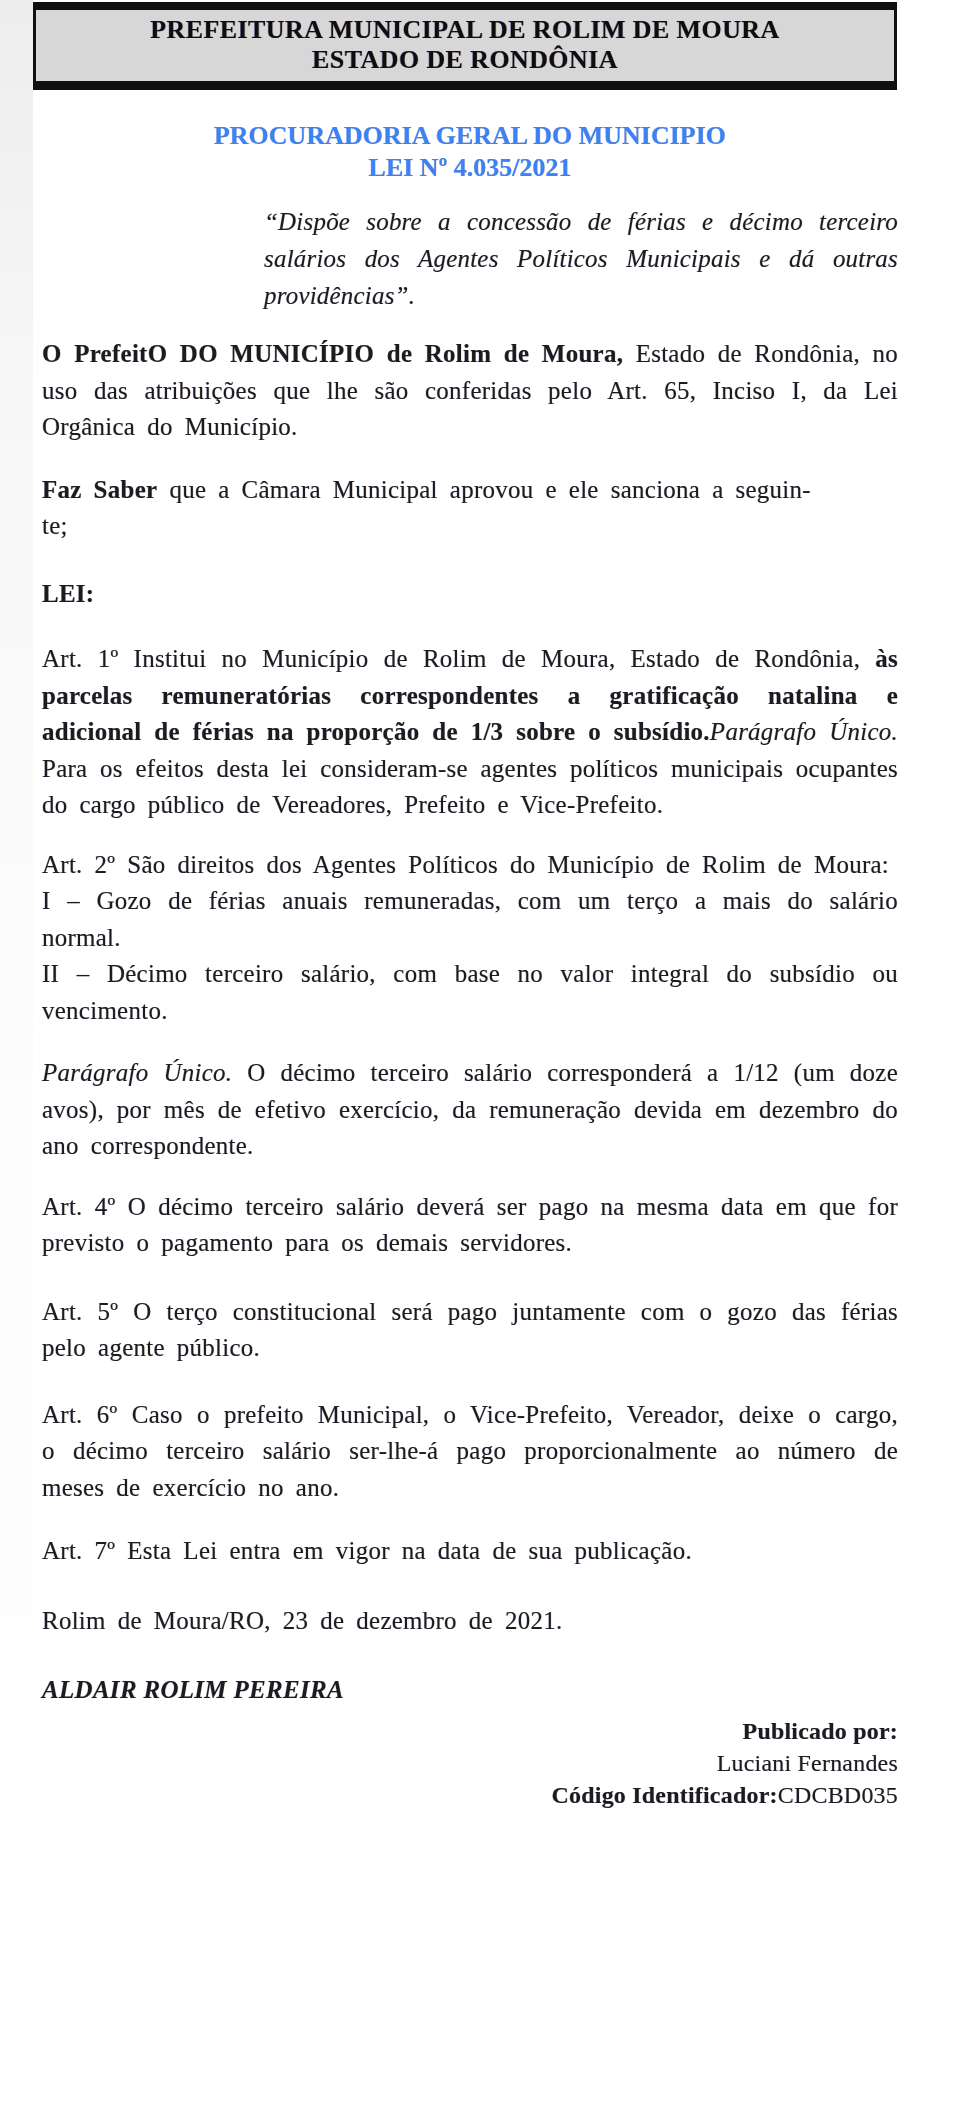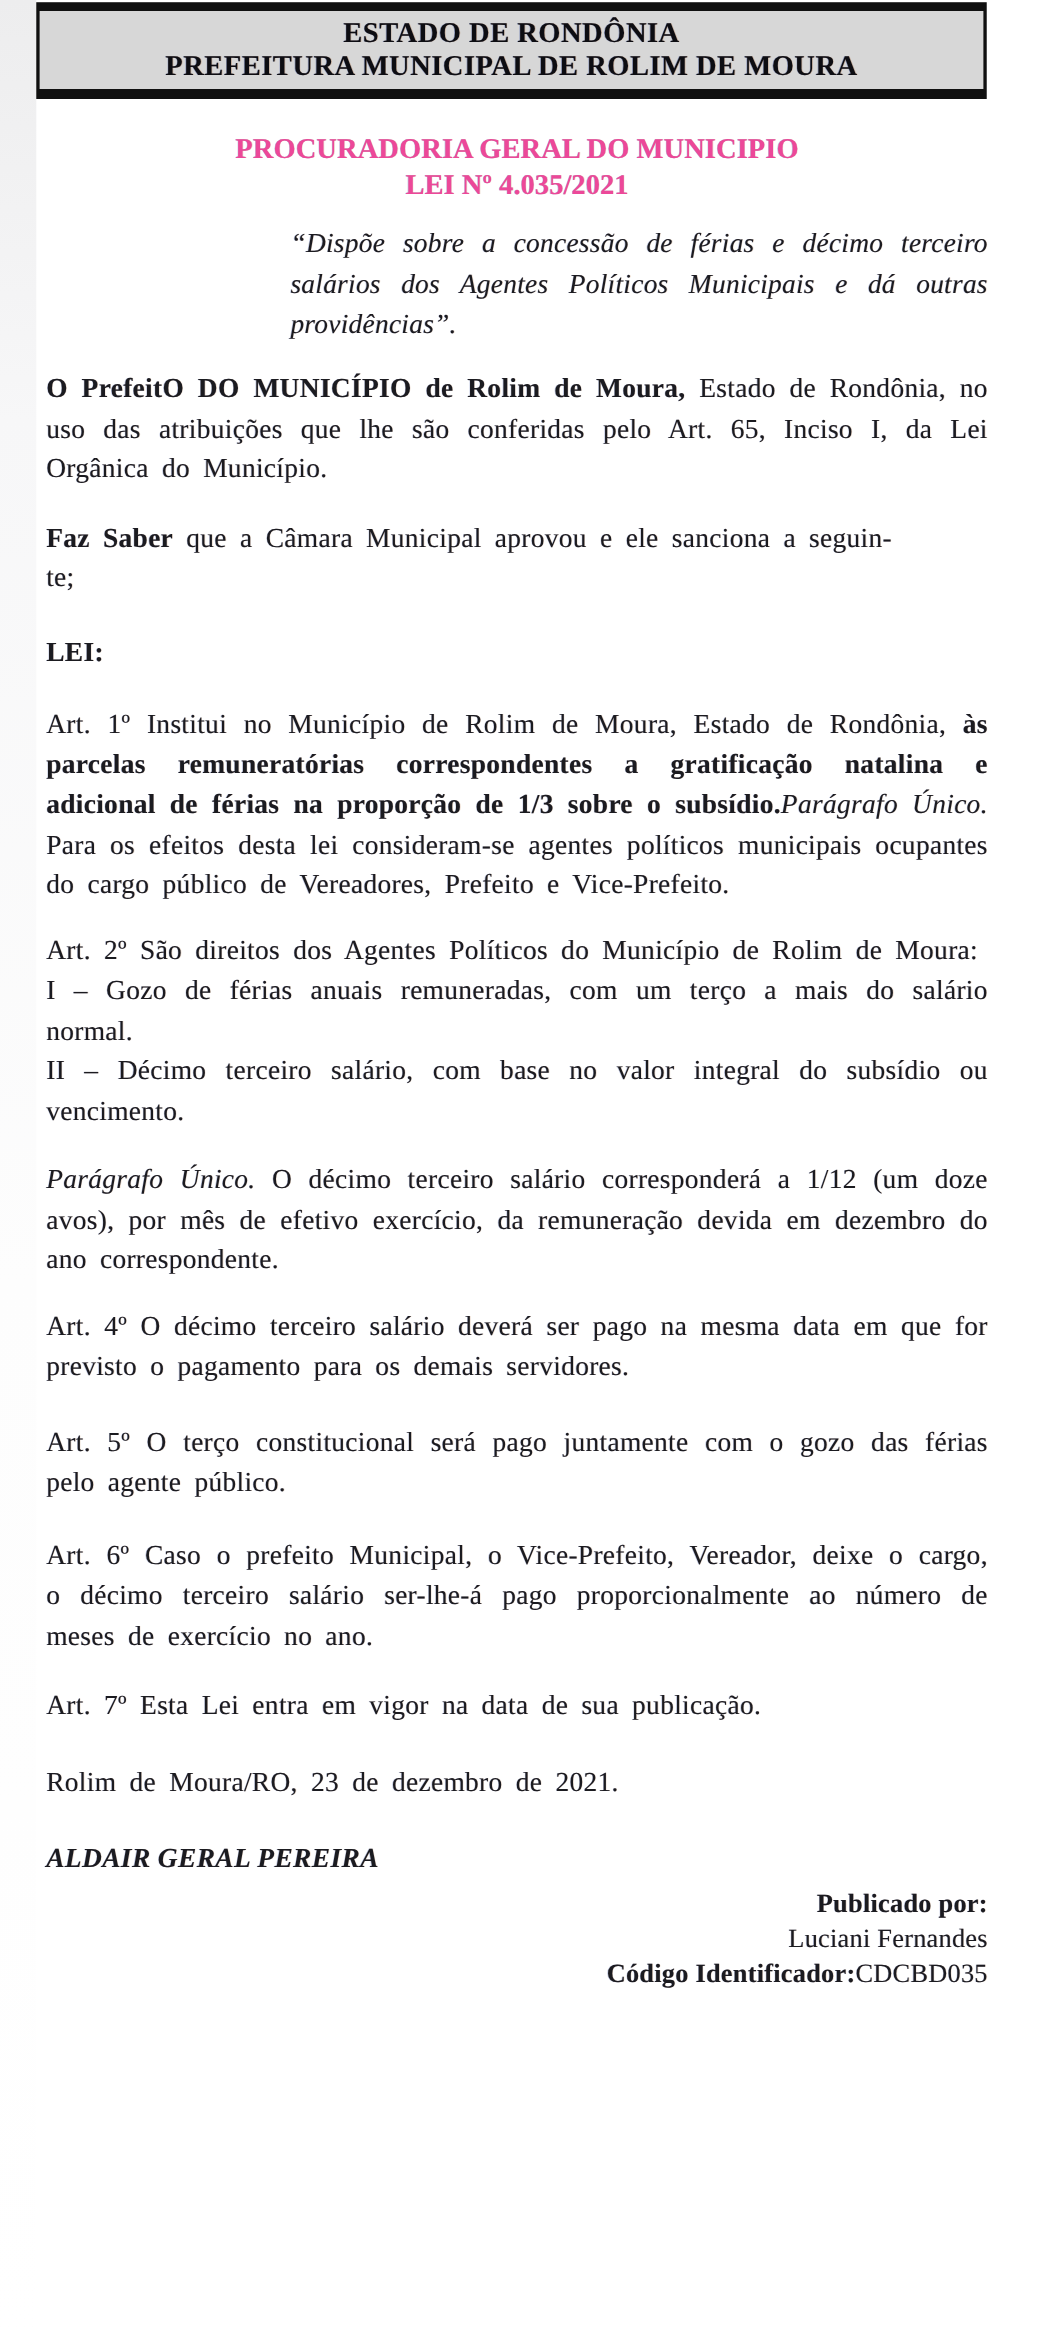--- a/index.html
+++ b/index.html
@@ -53,21 +53,21 @@
     text-shadow: 0.5px 0 0.5px rgba(160,80,20,0.22), -0.5px 0 0.5px rgba(20,50,140,0.28);
   }
   .title-block {
     margin-top: 30px;
     text-align: center;
   }
   .title-line {
     font-weight: bold;
     font-size: 26px;
     line-height: 32px;
-    color: #ec4899;
+    color: #3b82f6;
   }
   .epigraph {
     margin-top: 19px;
     margin-left: 222px;
     font-style: italic;
     font-size: 25px;
     line-height: 37px;
     text-align: justify;
     letter-spacing: 0.2px;
     word-spacing: 5px;
@@ -113,22 +113,22 @@
   .bold   { font-weight: bold; }
   .italic { font-style: italic; }
 </style>
 </head>
 <body>
 
 <div class="page">
   <div class="left-shade"></div>
 
   <div class="banner">
+    <div class="banner-line">PREFEITURA MUNICIPAL DE ROLIM DE MOURA</div>
     <div class="banner-line">ESTADO DE RONDÔNIA</div>
-    <div class="banner-line">PREFEITURA MUNICIPAL DE ROLIM DE MOURA</div>
   </div>
 
   <div class="content">
 
     <div class="title-block soft">
       <div class="title-line">PROCURADORIA GERAL DO MUNICIPIO</div>
       <div class="title-line">LEI Nº 4.035/2021</div>
     </div>
 
     <div class="epigraph soft">“Dispõe sobre a concessão de férias e décimo terceiro salários dos Agentes Políticos Municipais e dá outras providências”.</div>
@@ -155,21 +155,21 @@
     </div>
 
     <div class="para art4 soft">Art. 4º O décimo terceiro salário deverá ser pago na mesma data em que for previsto o pagamento para os demais servidores.</div>
     <div class="para art5 soft">Art. 5º O terço constitucional será pago juntamente com o gozo das férias pelo agente público.</div>
     <div class="para art6 soft">Art. 6º Caso o prefeito Municipal, o Vice-Prefeito, Vereador, deixe o cargo, o décimo terceiro salário ser-lhe-á pago proporcionalmente ao número de meses de exercício no ano.</div>
     <div class="para art7 soft">Art. 7º Esta Lei entra em vigor na data de sua publicação.</div>
 
     <div class="para dateline soft">Rolim de Moura/RO, 23 de dezembro de 2021.</div>
 
     <div class="signature">
-      <div class="sig-name soft">ALDAIR GERAL PEREIRA</div>
+      <div class="sig-name soft">ALDAIR ROLIM PEREIRA</div>
     </div>
 
     <div class="publication soft">
       <div class="bold">Publicado por:</div>
       <div>Luciani Fernandes</div>
       <div><span class="bold">Código Identificador:</span><span>CDCBD035</span></div>
     </div>
 
   </div>
 </div>

